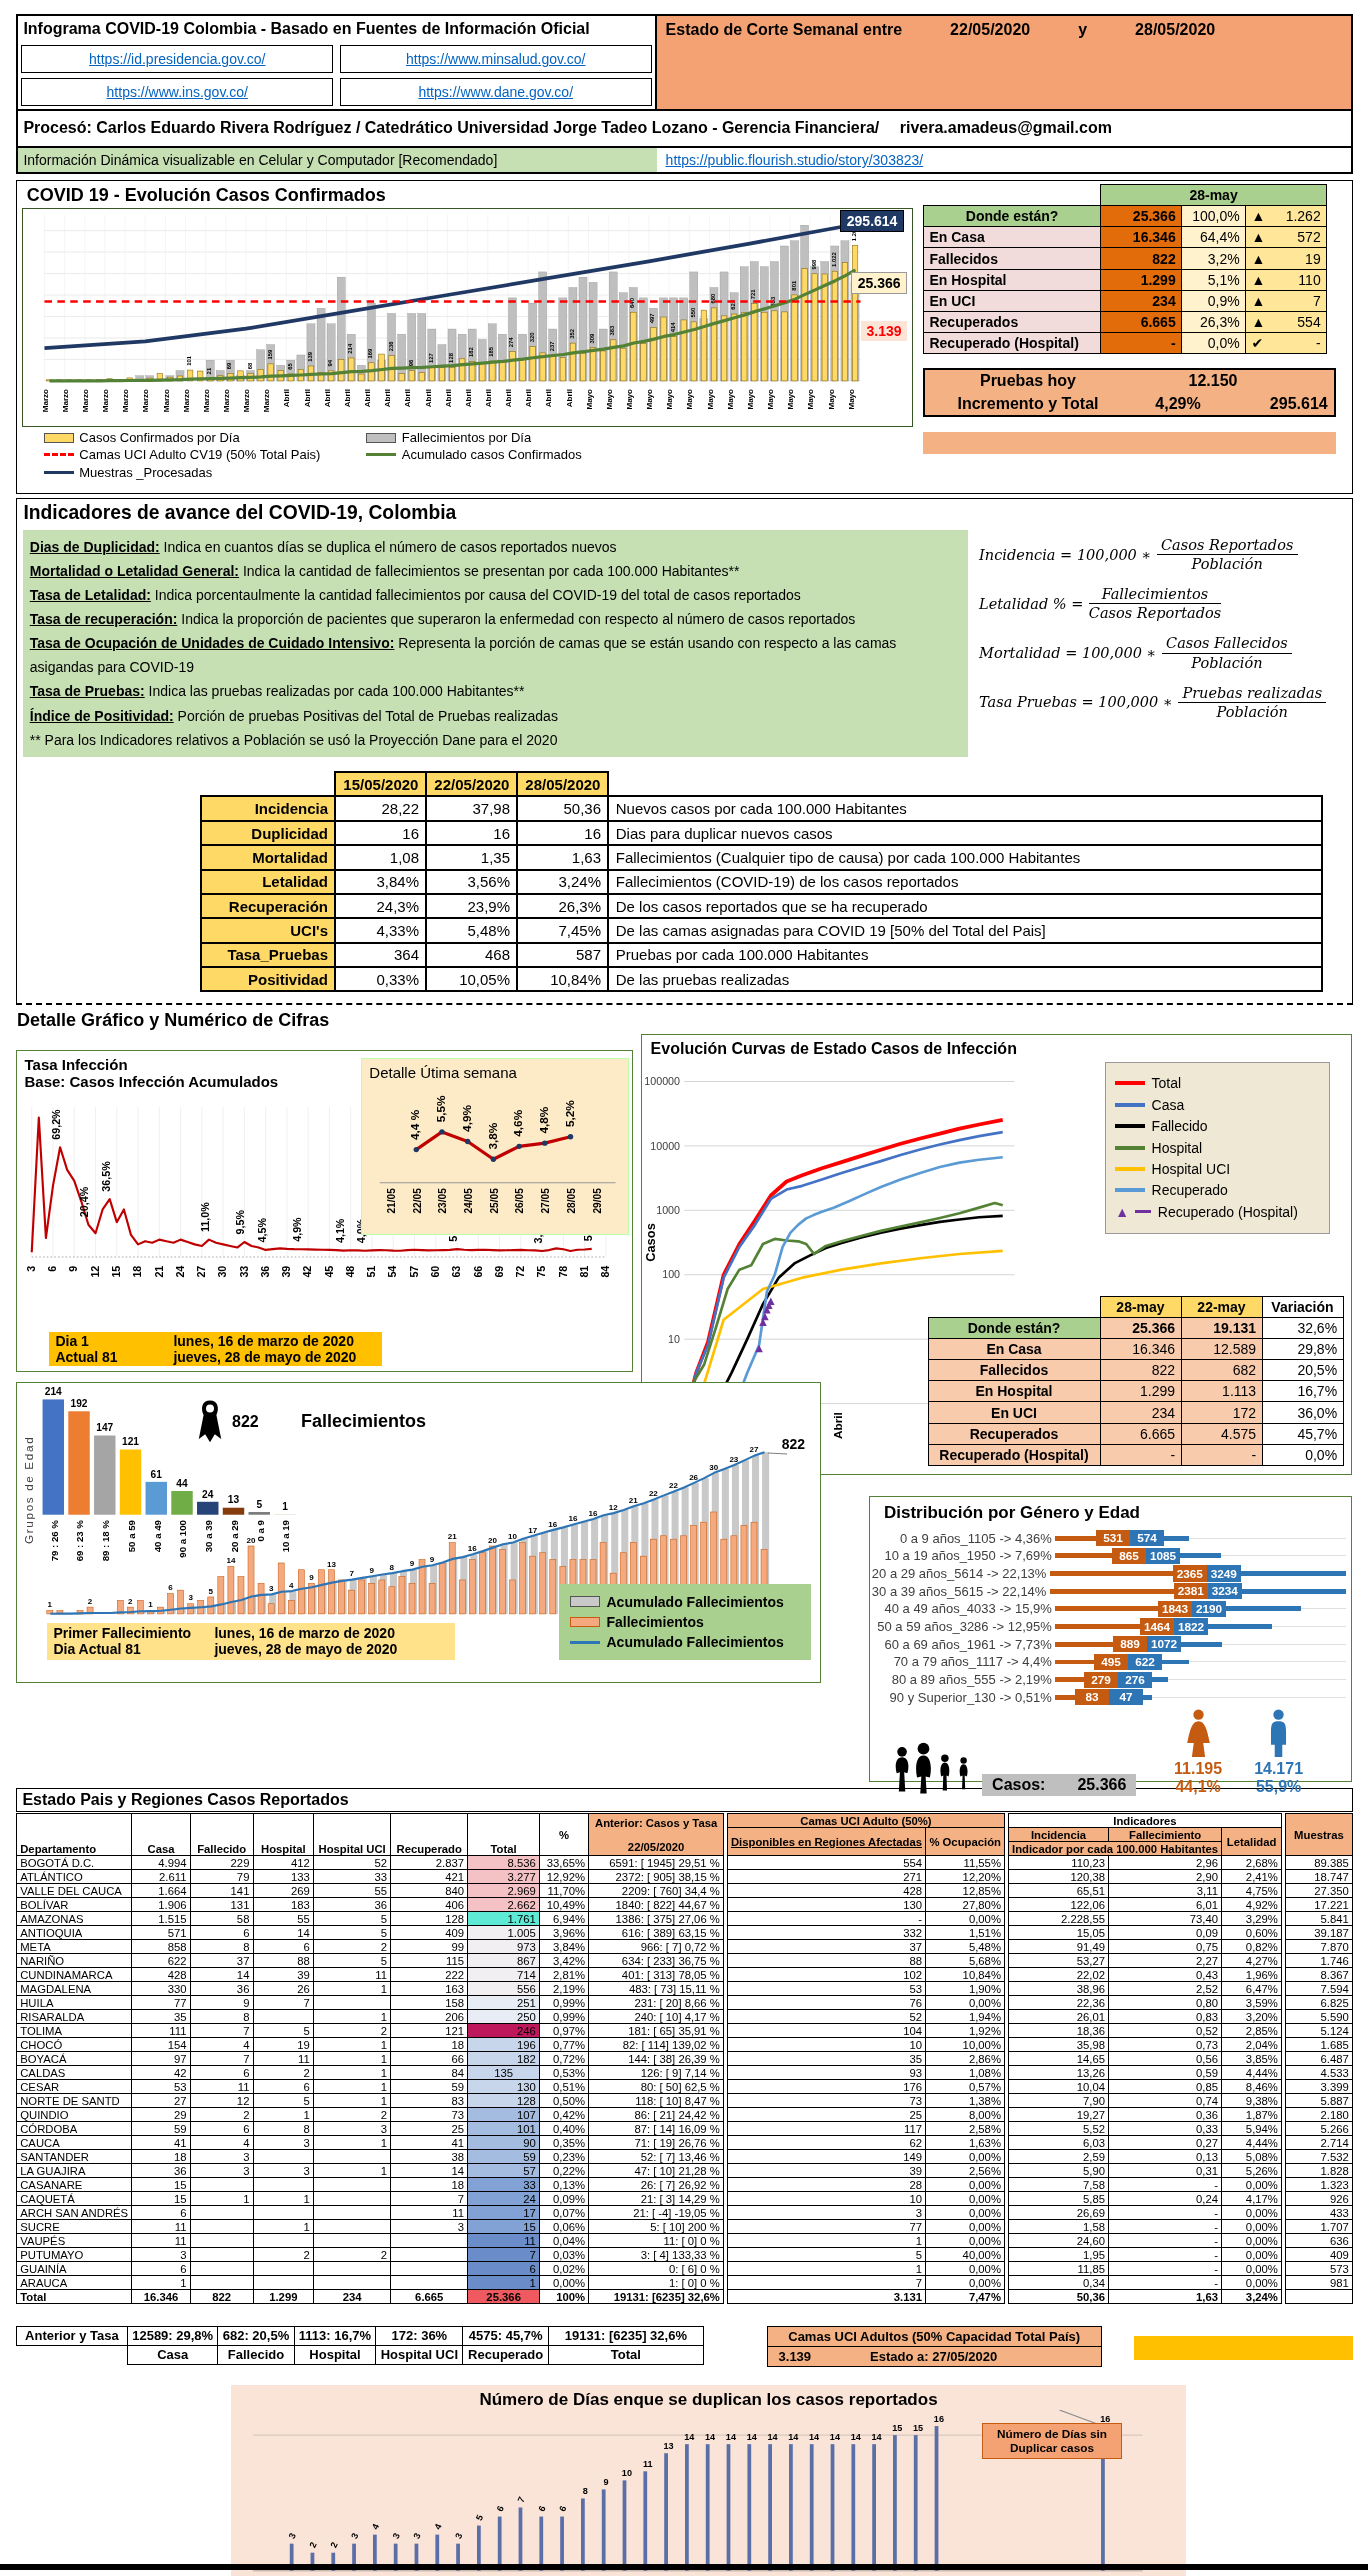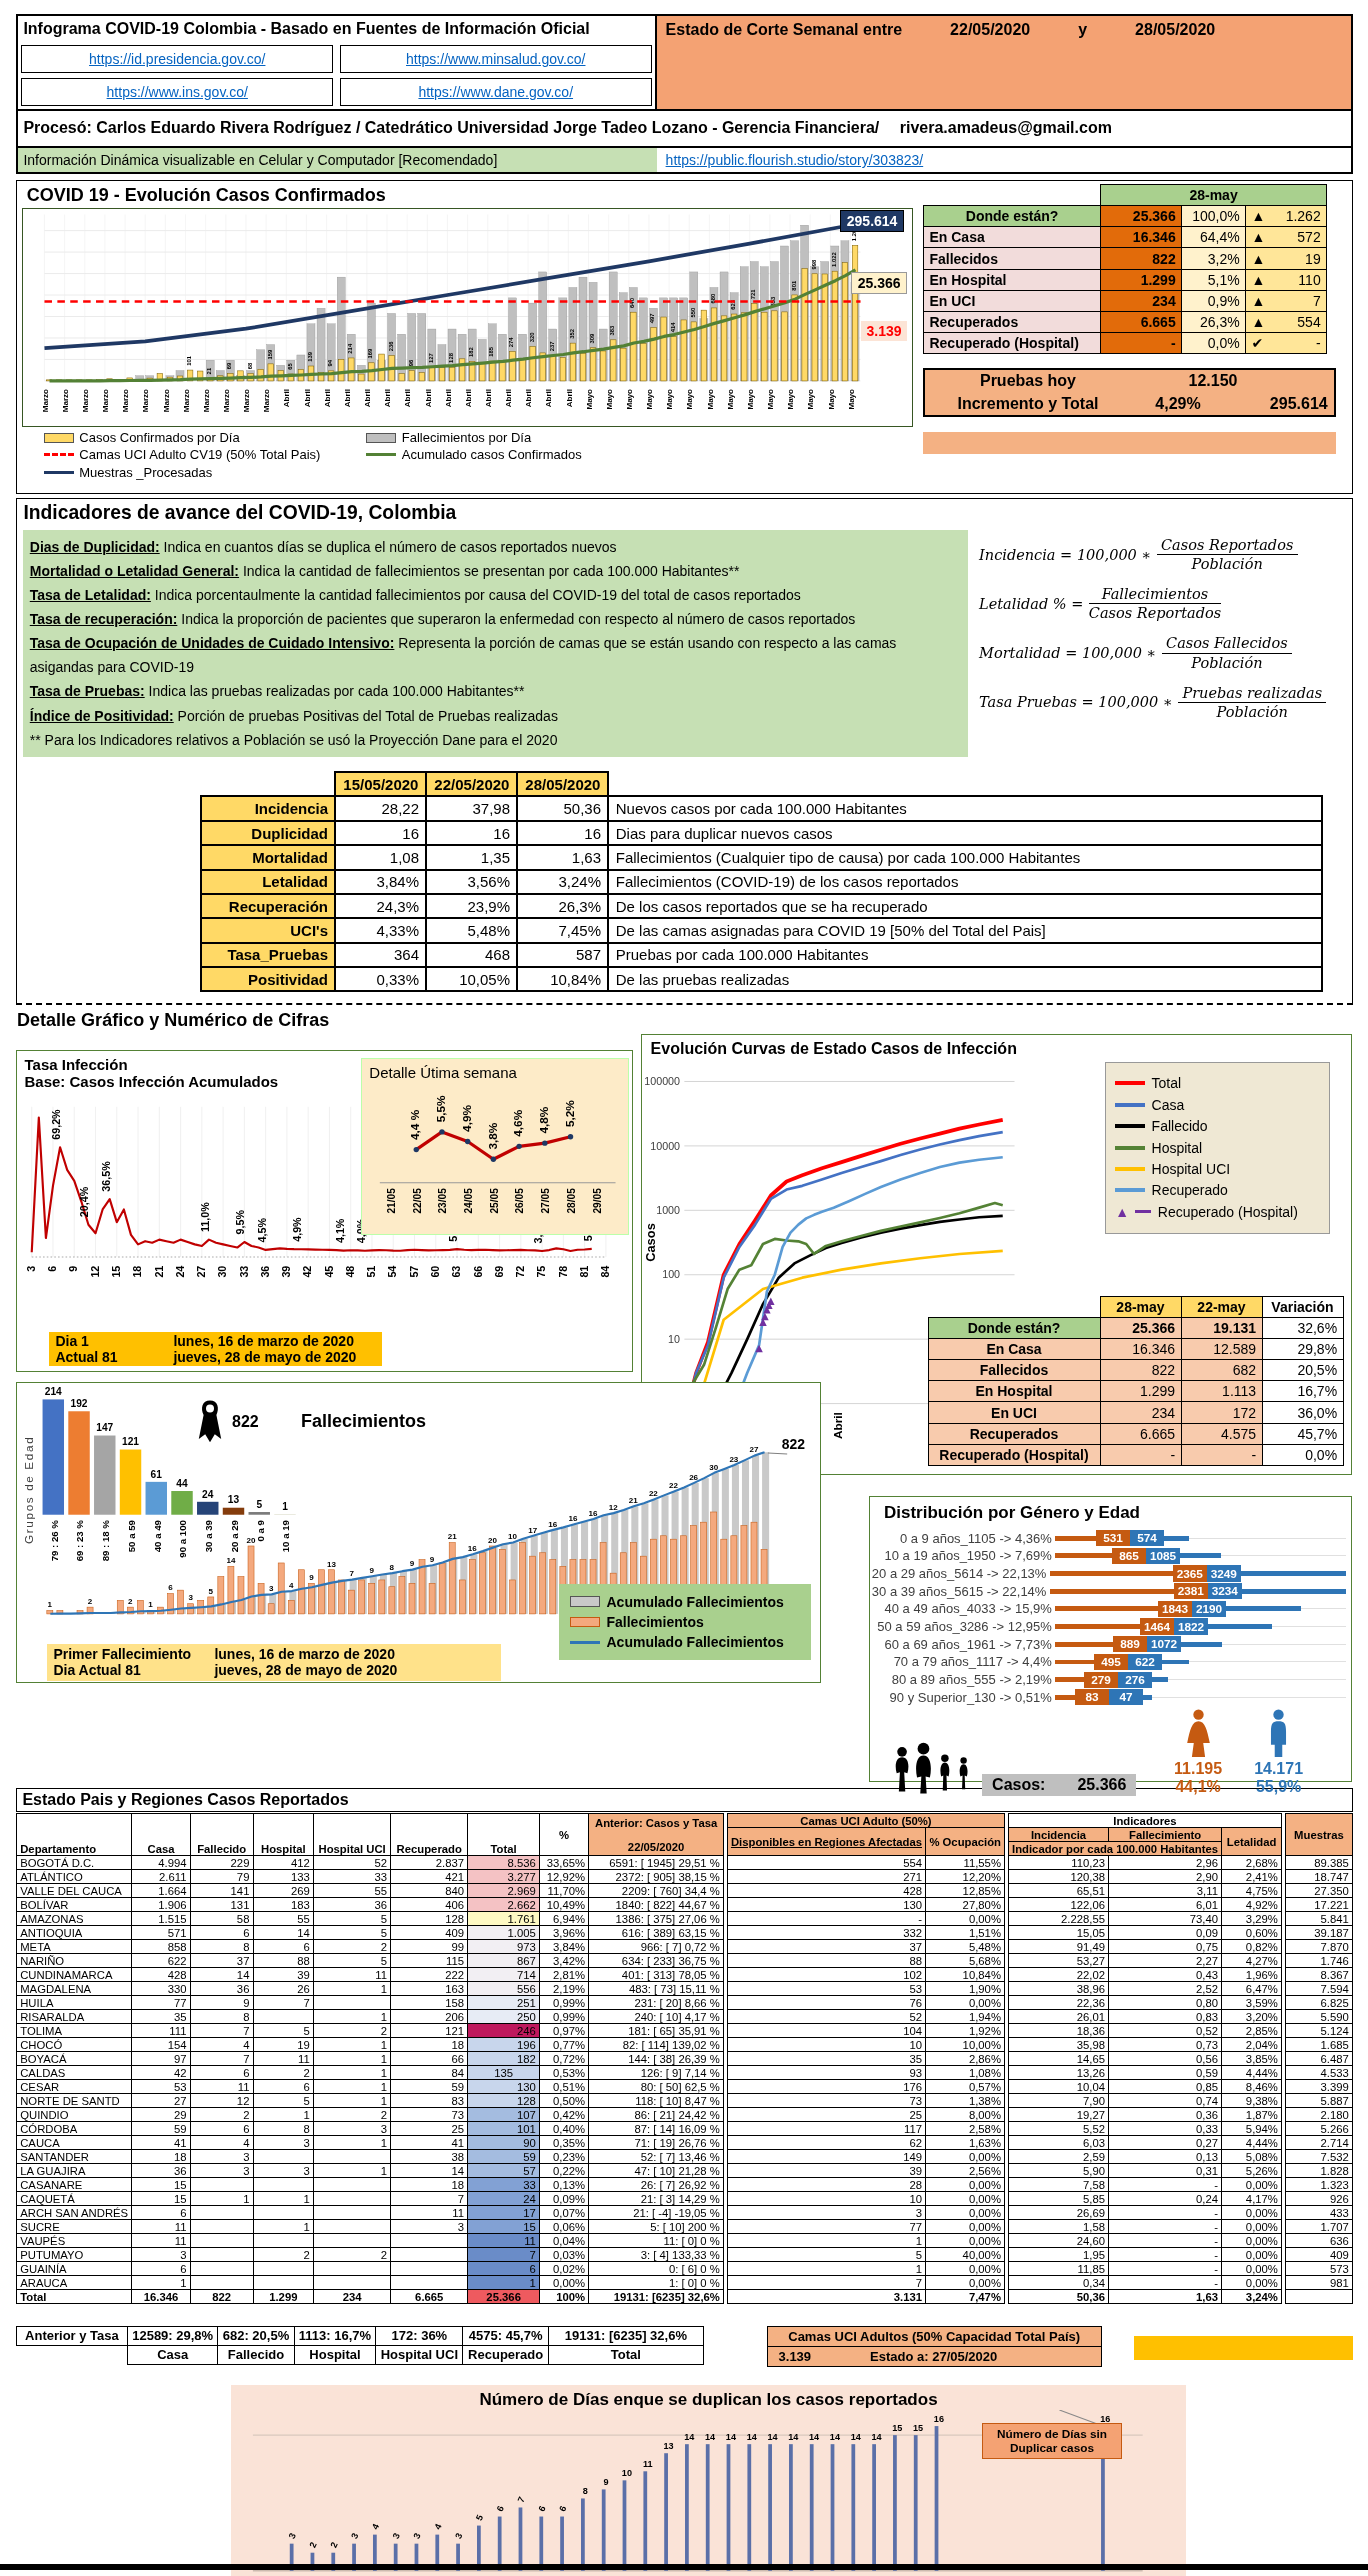--- a/index.html
+++ b/index.html
@@ -1086,21 +1086,21 @@
             </div>
           <div class="it" style="display:flex; gap:6.4px; align-items:center; margin:4.3px 0;">
               <span class="sw" style="background:#F4A97E; border-color:#C55A11"></span>
               <span style="font-weight:bold">Fallecimientos</span>
             </div>
           <div class="it" style="display:flex; gap:6.4px; align-items:center; margin:4.3px 0;">
               <span class="swl" style="border-top-color:#2E75B6"></span>
               <span style="font-weight:bold">Acumulado Fallecimientos</span>
             </div>
         </div>
-        <div class="ylwbox2" style="position:absolute; left:30px; bottom:1px; width:454px; padding:2.1px 6.4px; display:grid; grid-template-columns:161px 1fr;">
+        <div class="ylwbox2" style="position:absolute; left:30px; bottom:22px; width:408px; padding:2.1px 6.4px; display:grid; grid-template-columns:161px 1fr;">
           <span>Primer Fallecimiento</span>
             <span>lunes, 16 de marzo de 2020</span>
           <span>Dia Actual 81</span>
             <span>jueves, 28 de mayo de 2020</span>
         </div>
       </div>
 
       <div class="gbox" style="left:853px; top:462px; width:483px; height:286px;">
         <div style="font-weight:bold; font-size:17px; padding:6.4px 0 4.3px 14px;">Distribución por Género y Edad</div>
         <div id="pyramid" style="padding:2.1px 5.4px 0 0;">
@@ -1339,21 +1339,21 @@
           <td class="gap"></td>
           <td class="num">17.221</td>
         </tr>
         <tr>
           <td>AMAZONAS</td>
           <td class="num">1.515</td>
           <td class="num">58</td>
           <td class="num">55</td>
           <td class="num">5</td>
           <td class="num">128</td>
-          <td class="num" style="background: #fef9c3;">1.761</td>
+          <td class="num" style="background: #5eead4;">1.761</td>
           <td class="num">6,94%</td>
           <td class="num">1386: [ 375] 27,06 %</td>
           <td class="gap"></td>
           <td class="num">-</td>
           <td class="num">0,00%</td>
           <td class="gap"></td>
           <td class="num">2.228,55</td>
           <td class="num">73,40</td>
           <td class="num">3,29%</td>
           <td class="gap"></td>

